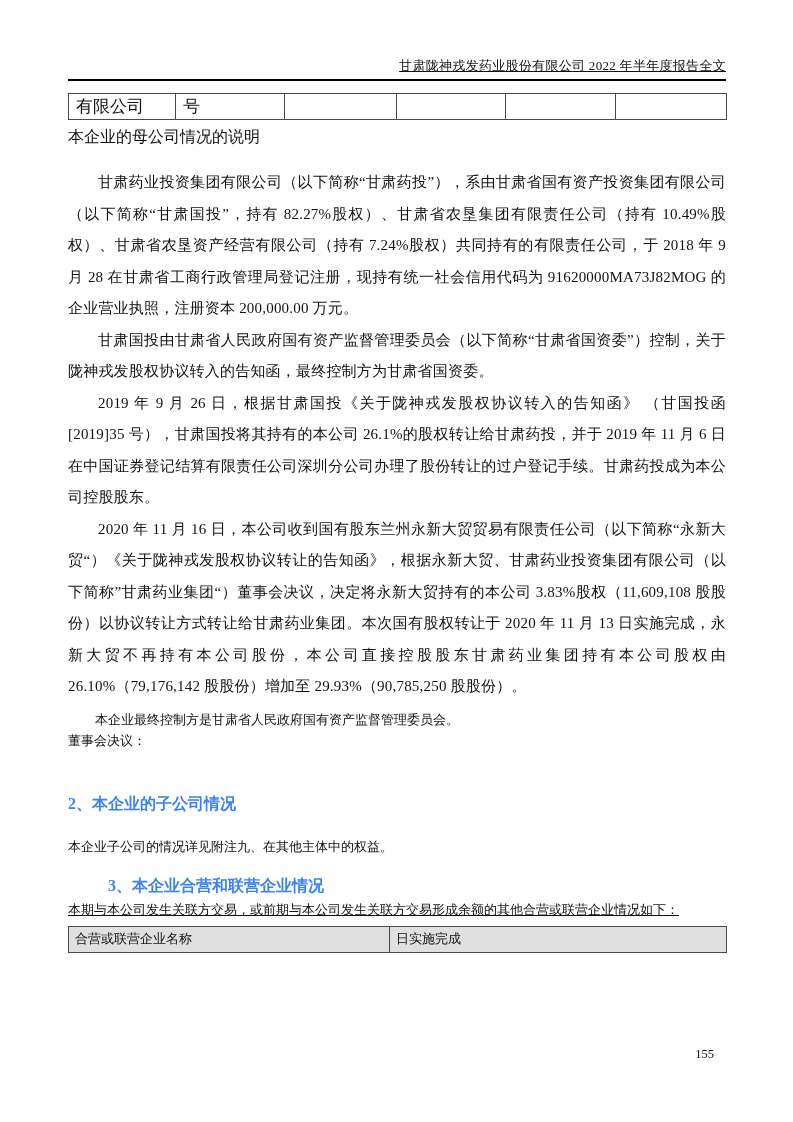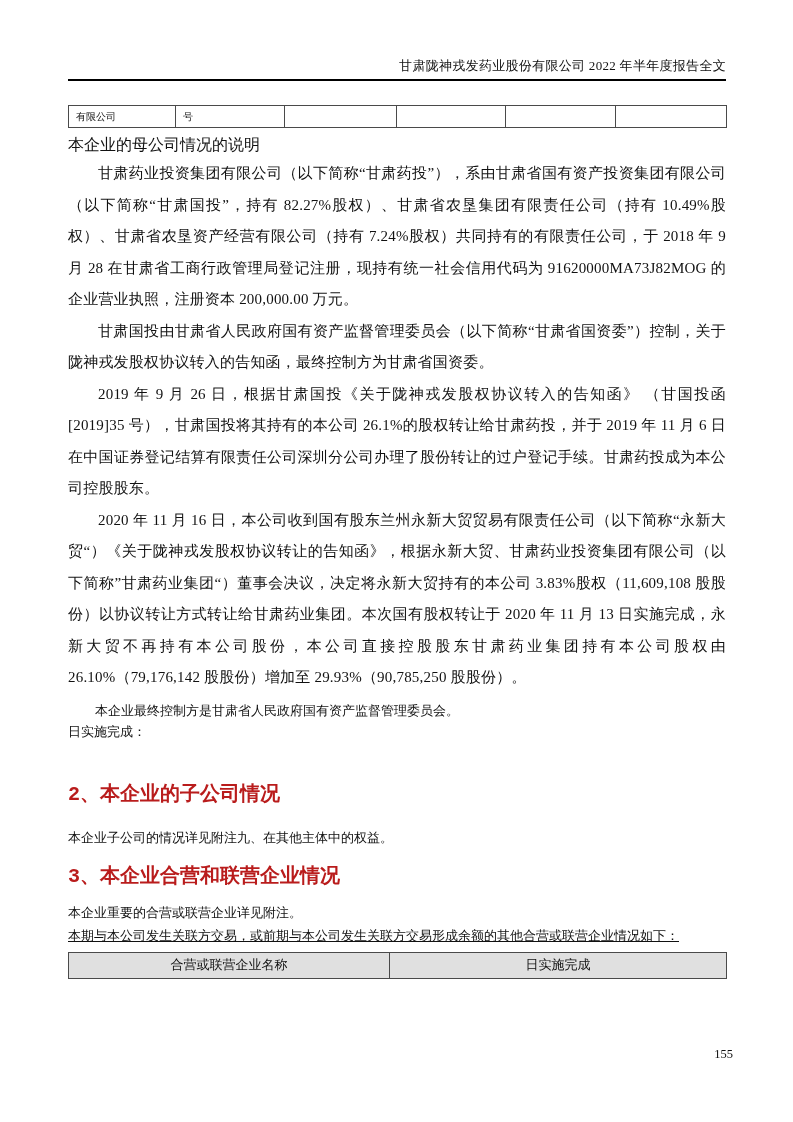--- a/index.html
+++ b/index.html
@@ -19,81 +19,82 @@
     left: 68px;
     top: 0;
     width: 658px;
   }
   .report-header {
     padding-top: 57px;
     text-align: right;
     font-size: 13px;
     line-height: 17px;
     letter-spacing: 0.3px;
+    text-decoration: underline;
   }
   .header-rule {
     margin-top: 5px;
     border-bottom: 2px solid #000000;
     height: 0;
   }
   table { border-collapse: collapse; width: 100%; table-layout: fixed; }
-  .top-table { margin-top: 24px; font-size: 10px; }
+  .top-table { margin-top: 12px; font-size: 17px; }
   .top-table td {
     border: 1px solid #4a4a4a;
     height: 22px;
     padding: 1px 7px;
     vertical-align: middle;
     overflow: hidden;
     white-space: nowrap;
   }
   .note-sm {
     font-size: 16px;
     line-height: 20px;
     margin: 7px 0 0 0;
   }
-  .bodytext { margin-top: 3px; }
+  .bodytext { margin-top: 20px; }
   .bodytext p {
     margin: 0;
     font-size: 15px;
     line-height: 31.5px;
     text-align: justify;
     text-indent: 2em;
     letter-spacing: 0.2px;
   }
   .post-note {
     font-size: 13px;
     line-height: 21px;
     margin: 0;
   }
   .post-note.first { margin-top: 6px; margin-left: 27px; }
   h2.sec {
-    font-family: Liberation Mono, monospace;
-    font-size: 20px;
+    font-family: Liberation Serif, serif;
+    font-size: 16px;
     font-weight: bold;
     line-height: 22px;
     margin: 42px 0 0 0;
-    color: #b91c1c;
+    color: #3b82f6;
   }
-  h2.sec.sec3 { margin-top: 18px; }
+  h2.sec.sec3 { margin-top: 18px; margin-left: 40px; }
   .sub-note { font-size: 13px; line-height: 20px; margin: 22px 0 12px 0; }
   .jv-note1 { font-size: 13px; line-height: 21px; margin: 14px 0 0 0; }
   .jv-note2 { font-size: 13px; line-height: 21px; margin: 2px 0 0 0; text-decoration: underline; }
   .jv-table { margin-top: 6px; font-size: 13px; }
   .jv-table th {
     border: 1px solid #4a4a4a;
     background: #e0e0e0;
     height: 26px;
     font-weight: normal;
-    text-align: center;
+    text-align: left;
     vertical-align: middle;
     padding: 2px 6px;
   }
   .page-number {
     position: absolute;
-    right: 60px;
+    right: 79px;
     bottom: 60px;
     font-size: 12.5px;
   }
 </style>
 </head>
 <body>
 
 <div class="page">
   <div class="content">
 
@@ -124,29 +125,28 @@
     <p class="note-sm">本企业的母公司情况的说明</p>
 
     <div class="bodytext">
       <p>甘肃药业投资集团有限公司（以下简称“甘肃药投”），系由甘肃省国有资产投资集团有限公司（以下简称“甘肃国投”，持有 82.27%股权）、甘肃省农垦集团有限责任公司（持有 10.49%股权）、甘肃省农垦资产经营有限公司（持有 7.24%股权）共同持有的有限责任公司，于 2018 年 9 月 28 在甘肃省工商行政管理局登记注册，现持有统一社会信用代码为 91620000MA73J82MOG 的企业营业执照，注册资本 200,000.00 万元。</p>
       <p>甘肃国投由甘肃省人民政府国有资产监督管理委员会（以下简称“甘肃省国资委”）控制，关于陇神戎发股权协议转入的告知函，最终控制方为甘肃省国资委。</p>
       <p>2019 年 9 月 26 日，根据甘肃国投《关于陇神戎发股权协议转入的告知函》 （甘国投函[2019]35 号），甘肃国投将其持有的本公司 26.1%的股权转让给甘肃药投，并于 2019 年 11 月 6 日在中国证券登记结算有限责任公司深圳分公司办理了股份转让的过户登记手续。甘肃药投成为本公司控股股东。</p>
       <p>2020 年 11 月 16 日，本公司收到国有股东兰州永新大贸贸易有限责任公司（以下简称“永新大贸“）《关于陇神戎发股权协议转让的告知函》，根据永新大贸、甘肃药业投资集团有限公司（以下简称”甘肃药业集团“）董事会决议，决定将永新大贸持有的本公司 3.83%股权（11,609,108 股股份）以协议转让方式转让给甘肃药业集团。本次国有股权转让于 2020 年 11 月 13 日实施完成，永新大贸不再持有本公司股份，本公司直接控股股东甘肃药业集团持有本公司股权由 26.10%（79,176,142 股股份）增加至 29.93%（90,785,250 股股份）。</p>
     </div>
 
     <p class="post-note first">本企业最终控制方是甘肃省人民政府国有资产监督管理委员会。</p>
-    <p class="post-note">日实施完成：</p>
+    <p class="post-note">董事会决议：</p>
 
     <h2 class="sec">2、本企业的子公司情况</h2>
 
     <p class="sub-note">本企业子公司的情况详见附注九、在其他主体中的权益。</p>
 
     <h2 class="sec sec3">3、本企业合营和联营企业情况</h2>
 
-    <p class="jv-note1">本企业重要的合营或联营企业详见附注。</p>
     <p class="jv-note2">本期与本公司发生关联方交易，或前期与本公司发生关联方交易形成余额的其他合营或联营企业情况如下：</p>
 
     <table class="jv-table">
       <colgroup>
         <col style="width:321px">
           <col style="width:337px">
       </colgroup>
       <thead>
         <tr>
           <th>合营或联营企业名称</th>

